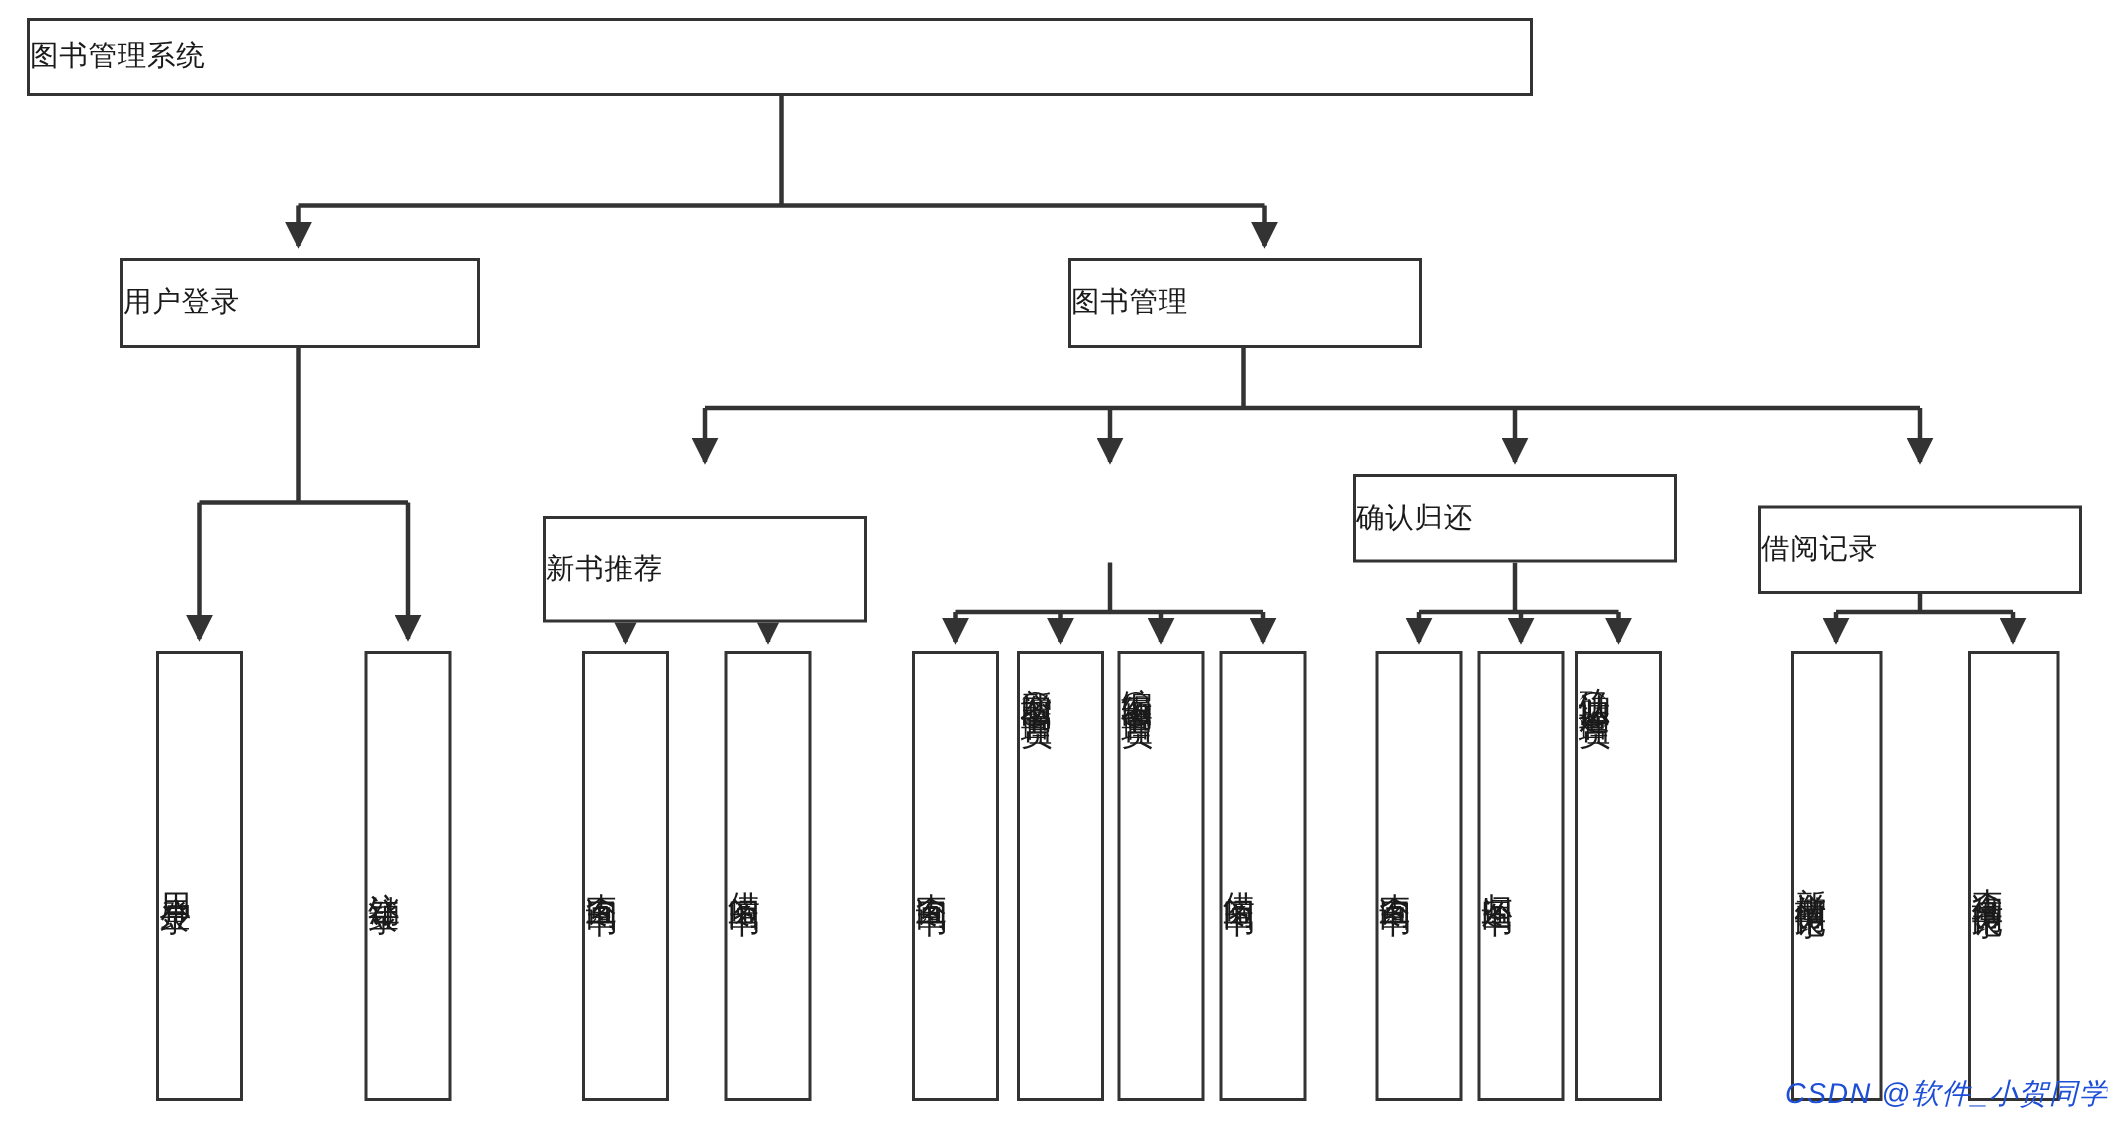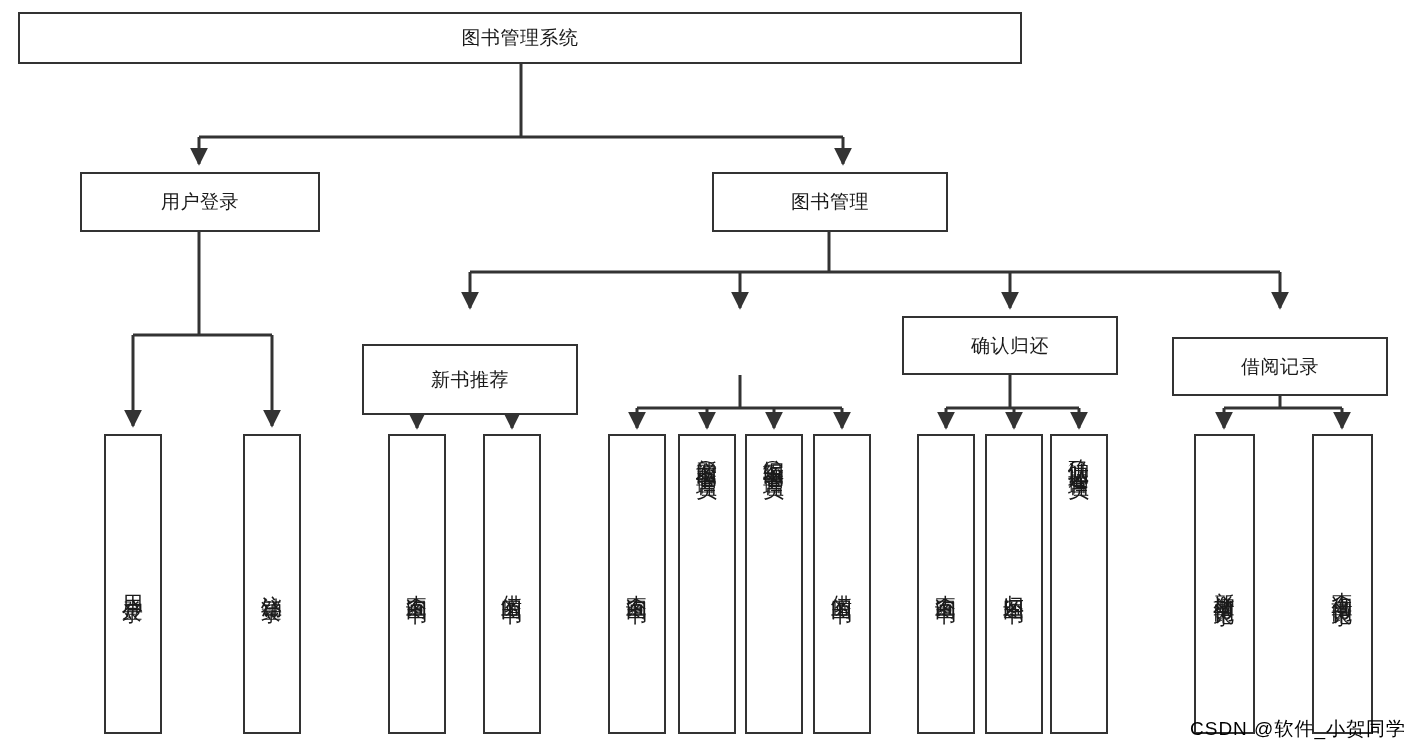--- a/index.html
+++ b/index.html
@@ -9,21 +9,20 @@
     overflow:hidden;
   }
   #diagram{position:relative;width:1405px;height:747px;background:#fff;}
   .node{
     position:absolute;
     background:#ffffff;
     border:2px solid #333333;
     box-sizing:border-box;
     display:flex;
     align-items:center;
-    justify-content:center;
   }
   .node-label{
     color:#1a1a1a;
     font-size:19px;
     line-height:1.15;
     letter-spacing:0.5px;
     white-space:nowrap;
   }
   .leaf{
     border:2px solid #333333;
@@ -41,25 +40,26 @@
     margin-top:0;
   }
   .leaf{
     align-items:flex-start;
     padding-top:6px;
   }
   .leaf.short{align-items:center;padding-top:0;}
   svg.lines{position:absolute;left:0;top:0;width:1405px;height:747px;pointer-events:none;}
   .watermark{
     position:absolute;
-    color:#000000;
+    color:#1d4ed8;
     font-size:19px;
     letter-spacing:1px;
     white-space:nowrap;
     user-select:none;
+    font-style:italic;
   }
 </style>
 </head>
 <body>
 
 <div id="diagram">
 
   <svg class="lines" viewBox="0 0 1405 747">
     <defs>
       <marker id="arrow" viewBox="0 0 10 10" refX="9" refY="5" markerWidth="6" markerHeight="6" orient="auto-start-reverse">

